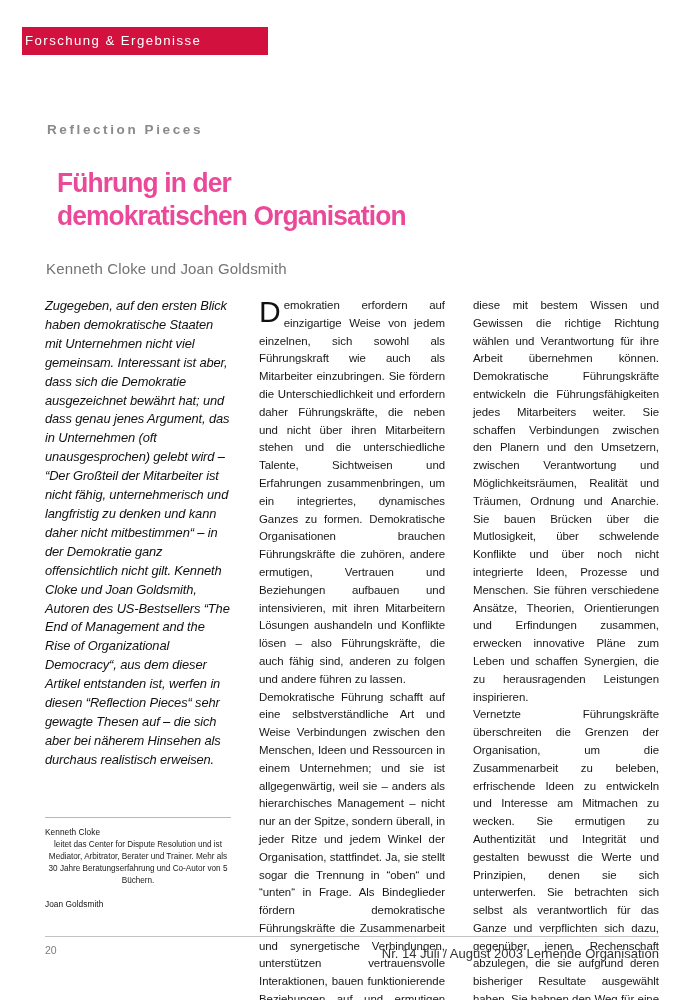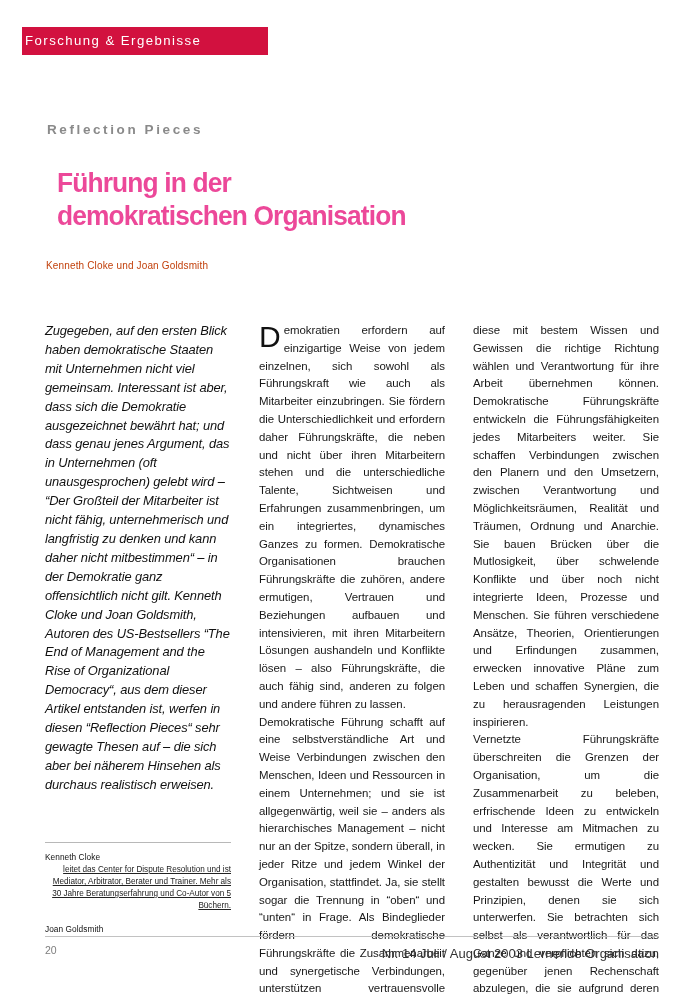--- a/index.html
+++ b/index.html
@@ -70,39 +70,38 @@
   .headline-line {
     display: block;
     transform: scaleX(0.94);
     transform-origin: left center;
     white-space: nowrap;
   }
   .byline {
     position: absolute;
     left: 46px;
     top: 260px;
-    font-size: 10px;
+    font-size: 15px;
     letter-spacing: 0.15px;
-    color: #c2410c;
+    color: #737373;
     white-space: nowrap;
   }
 
   
   .columns {
     position: absolute;
     left: 45px;
     top: 297px;
     width: 614px;
     height: 635px;
   }
   .col {
     position: absolute;
     top: 0;
     width: 186px;
-    margin-top: 25px;
   }
   .col-1 { left: 0px; }
   .col-2 { left: 214px; }
   .col-3 { left: 428px; }
 
   .lead {
     font-size: 12.9px;
     line-height: 1.465;
     font-style: italic;
     font-weight: 500;
@@ -152,23 +151,22 @@
     font-size: 8.3px;
     font-weight: normal;
     color: #111111;
     margin-bottom: 2px;
     letter-spacing: 0.05px;
   }
   .bio-text {
     font-size: 8.2px;
     line-height: 1.46;
     color: #222222;
-    text-align: right;
+    text-align: center;
     letter-spacing: -0.02px;
-    text-decoration: underline;
   }
 
   
   .footer-rule {
     position: absolute;
     left: 45px;
     top: 936px;
     width: 614px;
     height: 1px;
     background: #c2c2c2;

